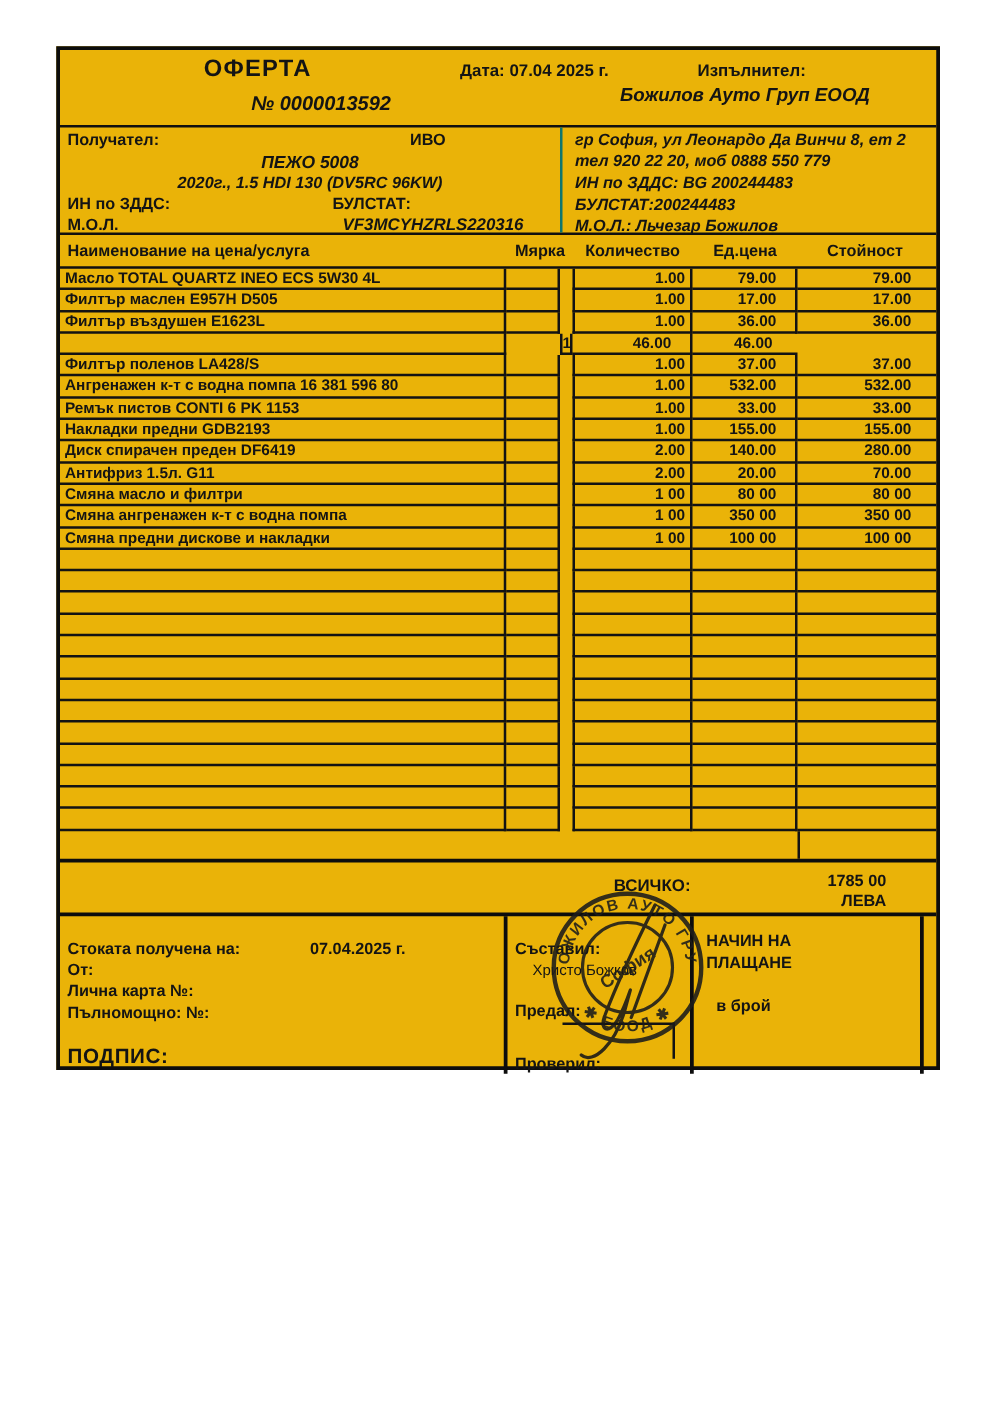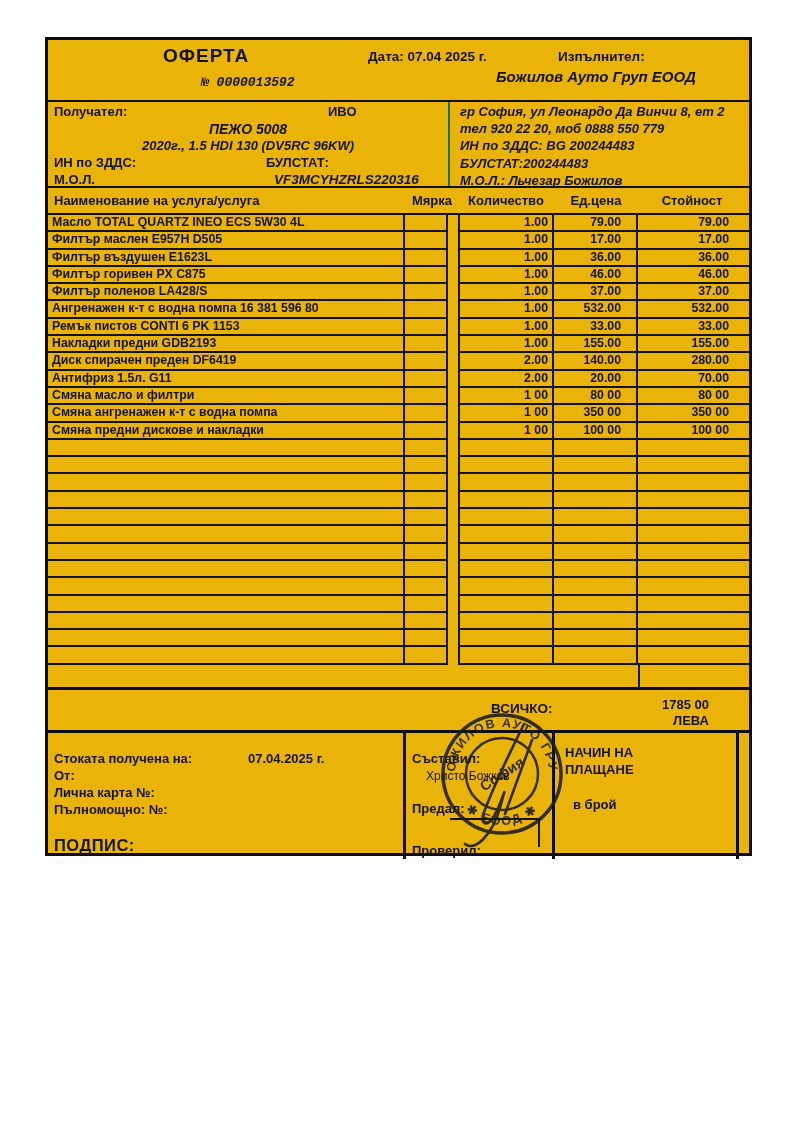--- a/index.html
+++ b/index.html
@@ -13,21 +13,21 @@
     border:3px solid #0d0d0d;background:#eab308;box-sizing:border-box;
   }
   .abs{position:absolute;white-space:nowrap;}
   .b{font-weight:700;}
   .bi{font-weight:700;font-style:italic;}
   
   .sec-header{position:absolute;left:0;top:0;width:100%;height:62px;border-bottom:2px solid #101010;box-sizing:border-box;}
   .title{left:115px;top:5px;font-size:19px;letter-spacing:1px;}
   .date-group{left:320px;top:9px;font-size:13.5px;}
   .executor{left:510px;top:9px;font-size:13.5px;}
-  .doc-number{left:153px;top:35px;font-size:13px;font-family:Liberation Mono, monospace;}
+  .doc-number{left:153px;top:35px;font-size:16px;}
   .company-name{left:448px;top:28px;font-size:15px;}
   
   .sec-info{position:absolute;left:0;top:62px;width:100%;height:86px;border-bottom:2px solid #101010;box-sizing:border-box;}
   .recipient-box{position:absolute;left:0;top:0;width:402px;height:100%;border-right:2px solid #0f766e;box-sizing:border-box;}
   .info-line{font-size:13px;}
   .issuer-box{position:absolute;left:412px;top:1px;width:290px;font-size:13px;line-height:17.2px;font-weight:700;font-style:italic;}
   .issuer-box div{white-space:nowrap;}
   
   .sec-thead{position:absolute;left:0;top:148px;width:100%;height:27px;border-bottom:2px solid #101010;box-sizing:border-box;font-size:13px;}
   .th{top:5px;}
@@ -90,21 +90,21 @@
     <div class="issuer-box">
       <div>гр София, ул Леонардо Да Винчи 8, ет 2</div>
       <div>тел 920 22 20, моб 0888 550 779</div>
       <div>ИН по ЗДДС: BG 200244483</div>
       <div>БУЛСТАТ:200244483</div>
       <div>М.О.Л.: Льчезар Божилов</div>
     </div>
   </div>
 
   <div class="sec-thead">
-    <span class="abs b th" style="left:6px;">Наименование на услуга/услуга</span>
+    <span class="abs b th" style="left:6px;">Наименование на цена/услуга</span>
     <span class="abs b th" style="left:352px;width:52px;text-align:right;">Мярка</span>
     <span class="abs b th" style="left:410px;width:96px;text-align:center;">Количество</span>
     <span class="abs b th" style="left:506px;width:84px;text-align:center;">Ед.цена</span>
     <span class="abs b th" style="left:590px;width:108px;text-align:center;">Стойност</span>
   </div>
 
   <div class="sec-tbody" id="tbody">
       <div class="trow">
         <div class="c-name">Масло TOTAL QUARTZ INEO ECS 5W30 4L</div>
         <div class="c-measure"></div>
@@ -123,21 +123,20 @@
       </div>
       <div class="trow">
         <div class="c-name">Филтър въздушен E1623L</div>
         <div class="c-measure"></div>
         <div class="c-gap"></div>
         <div class="c-qty">1.00</div>
         <div class="c-unit">36.00</div>
         <div class="c-total">36.00</div>
       </div>
       <div class="trow">
-        <div class="c-name">Филтър горивен PX C875</div>
         <div class="c-measure"></div>
         <div class="c-gap"></div>
         <div class="c-qty">1.00</div>
         <div class="c-unit">46.00</div>
         <div class="c-total">46.00</div>
       </div>
       <div class="trow">
         <div class="c-name">Филтър поленов LA428/S</div>
         <div class="c-measure"></div>
         <div class="c-gap"></div>

